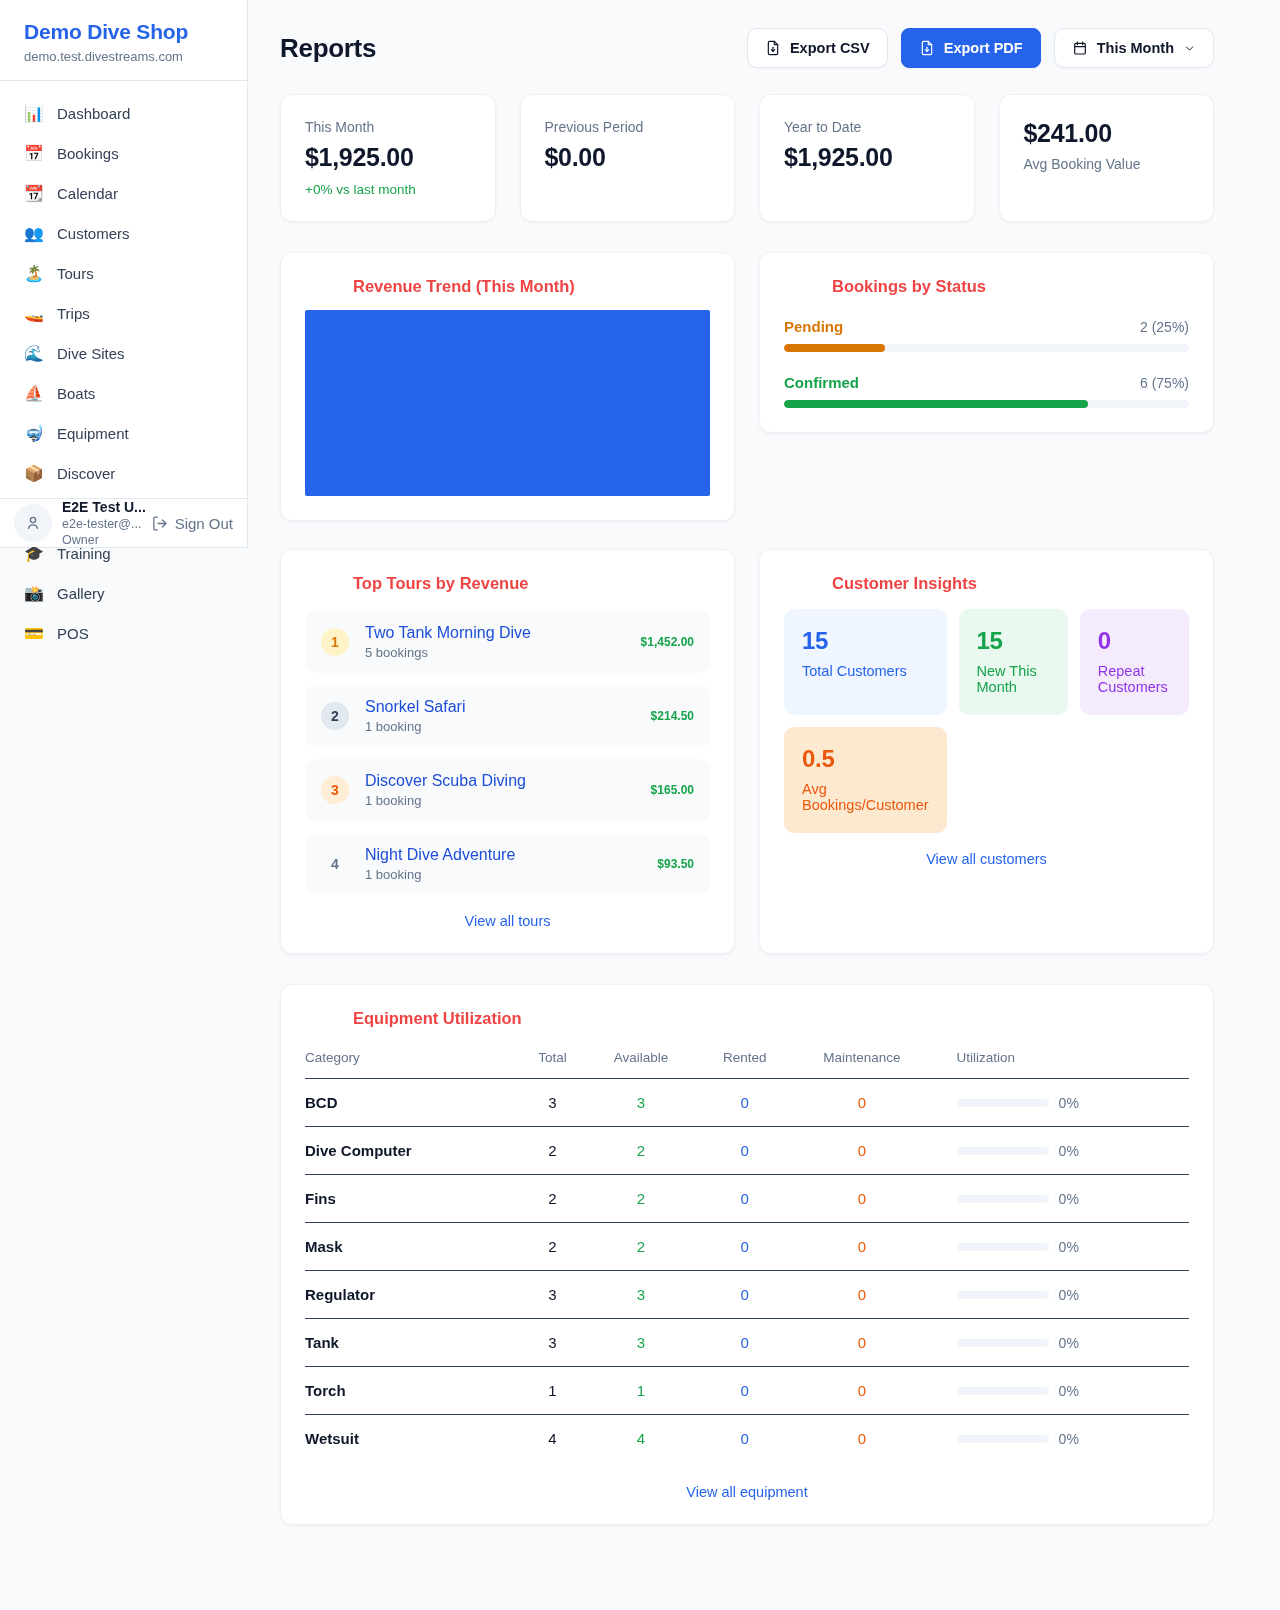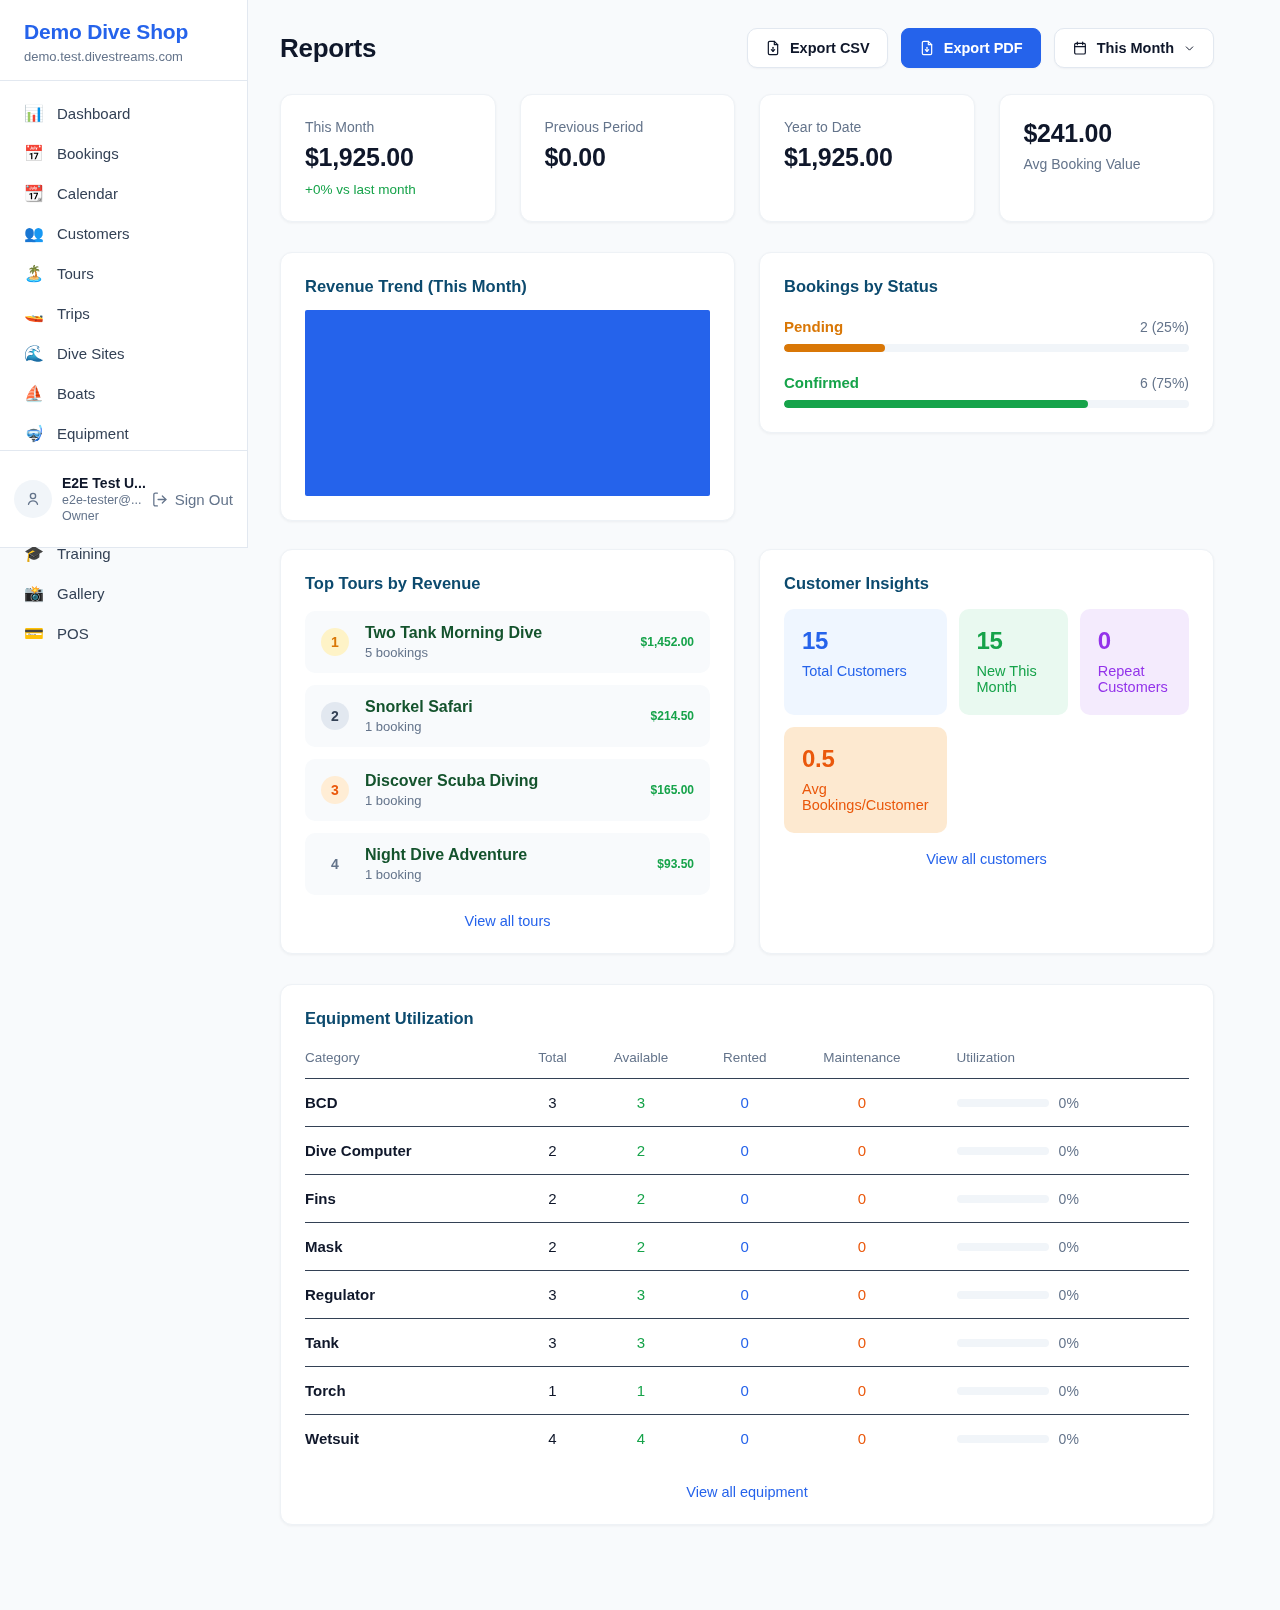--- a/index.html
+++ b/index.html
@@ -22,21 +22,21 @@
   .side-nav { padding:14px 12px; }
   .nav-item {
     display:flex; align-items:center; gap:13px;
     padding:10px 12px; border-radius:8px; cursor:pointer;
     font-size:15px; color:#334155; margin-bottom:3px;
   }
   .nav-icon { width:20px; font-size:16px; text-align:center; line-height:1; }
   .side-user {
     position:absolute; left:0; right:0; bottom:0;
     border-top:1px solid #e2e8f0; background:#ffffff;
-    padding:24px 14px; display:flex; align-items:center; gap:10px;
+    padding:0 14px; display:flex; align-items:center; gap:10px;
   }
   .avatar {
     width:38px; height:38px; border-radius:50%; background:#f1f5f9;
     display:flex; align-items:center; justify-content:center; flex:0 0 auto;
   }
   .user-meta { flex:1 1 auto; min-width:0; }
   .user-name { font-size:14px; font-weight:700; color:#0f172a; white-space:nowrap; }
   .user-email, .user-role { font-size:12.5px; color:#64748b; margin-top:2px; white-space:nowrap; }
   .signout {
     display:flex; align-items:center; gap:7px; border:none; background:none;
@@ -53,21 +53,21 @@
     background:#ffffff; color:#0f172a; border:1px solid #e2e8f0;
     box-shadow:0 1px 2px rgba(15,23,42,.04);
   }
   .btn-primary { background:#2563eb; border-color:#2563eb; color:#ffffff;border-radius:8px; }
   .btn svg { display:block; }
   
   .card {
     background:#ffffff; border:1px solid #eef2f6; border-radius:12px;
     box-shadow:0 1px 3px rgba(15,23,42,.05); padding:24px;
   }
-  .card-title { font-size:16.5px; font-weight:700; color:#0c4a6e; }
+  .card-title { font-size:16.5px; font-weight:700; color:#ef4444;margin-left:48px; }
   .stats { display:grid; grid-template-columns:repeat(4,1fr); gap:24px; margin-top:26px; }
   .stat-label { font-size:14px; color:#64748b; }
   .stat-value { font-size:25px; font-weight:800; color:#0f172a; margin-top:8px; letter-spacing:-.3px; }
   .stat-delta { font-size:13.5px; color:#16a34a; margin-top:10px; }
   .stat-value-top { font-size:25px; font-weight:800; color:#0f172a; letter-spacing:-.3px; }
   .stat-sub { font-size:14px; color:#64748b; margin-top:8px; }
   .row2 { display:grid; grid-template-columns:1fr 1fr; gap:24px; margin-top:30px; align-items:start; }
   .chart-block { margin-top:14px; height:186px; border-radius:2px; background:#2563eb; }
   .status-row { margin-top:22px; }
   .status-head { display:flex; justify-content:space-between; align-items:baseline; }
@@ -88,21 +88,21 @@
   .rank {
     width:28px; height:28px; border-radius:50%; flex:0 0 auto;
     display:flex; align-items:center; justify-content:center;
     font-size:14px; font-weight:700;
   }
   .rank-1 { background:#fef3c7; color:#d97706; }
   .rank-2 { background:#e2e8f0; color:#334155; }
   .rank-3 { background:#ffedd5; color:#ea580c; }
   .rank-4 { background:transparent; color:#64748b; }
   .tour-info { flex:1 1 auto; min-width:0; }
-  .tour-name { font-size:16px; font-weight:700; color:#14532d; }
+  .tour-name { font-size:16px; font-weight:400; color:#1d4ed8; }
   .tour-sub { font-size:13px; color:#64748b; margin-top:3px; }
   .tour-price { font-size:12px; font-weight:700; color:#16a34a; white-space:nowrap; }
   .view-link {
     display:block; margin:18px auto 0; text-align:center;
     font-size:14.5px; color:#2563eb; text-decoration:none; cursor:pointer;
     background:none; border:none; font-family:inherit;
   }
   .insight-grid { margin-top:16px; display:grid; grid-template-columns:1fr 1fr 1fr; gap:12px; }
   .insight-box { border-radius:10px; padding:18px 18px 20px; }
   .insight-value { font-size:24px; font-weight:800; letter-spacing:-.3px; }

